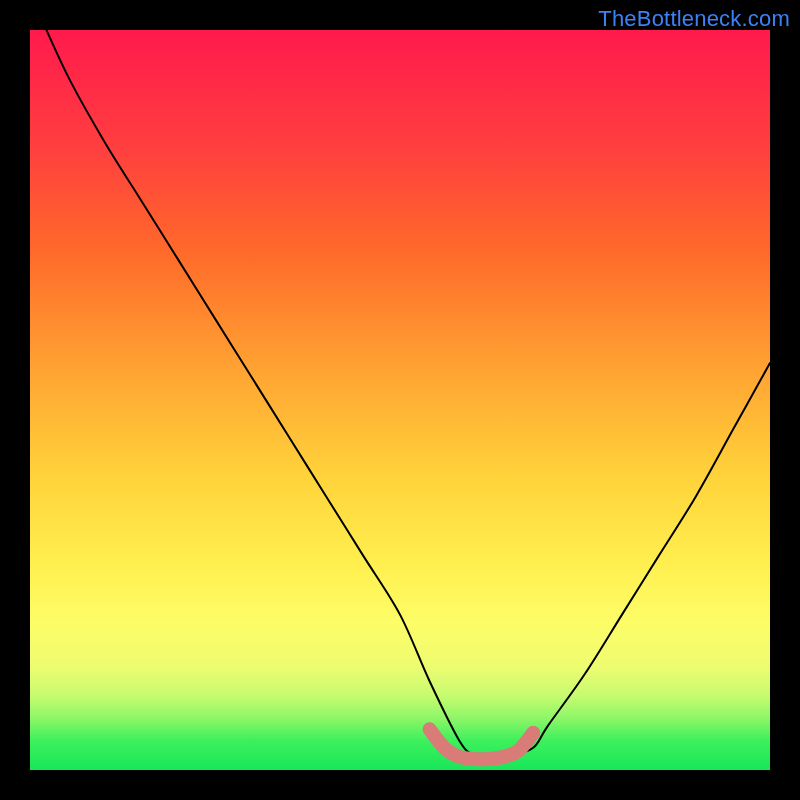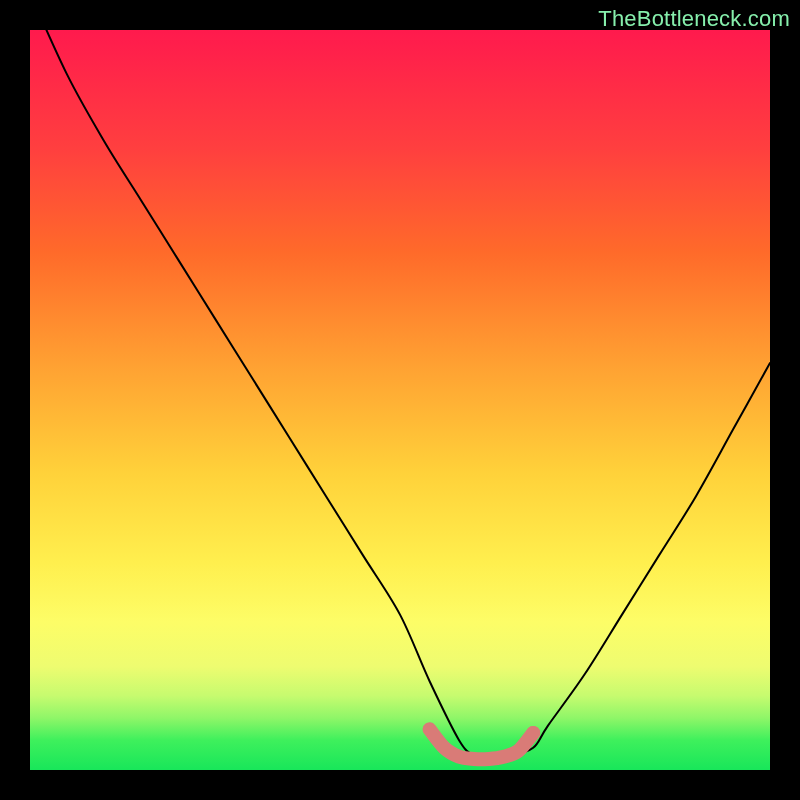--- a/index.html
+++ b/index.html
@@ -46,21 +46,21 @@
     );
   }
   .curve-layer {
     position: absolute;
     inset: 0;
   }
   .watermark {
     position: absolute;
     top: 6px;
     right: 10px;
-    color: #86efac;
+    color: #3b82f6;
     font-size: 22px;
     font-weight: 500;
     letter-spacing: 0.2px;
     user-select: none;
   }
 </style>
 </head>
 <body>
 
 <div class="frame">

